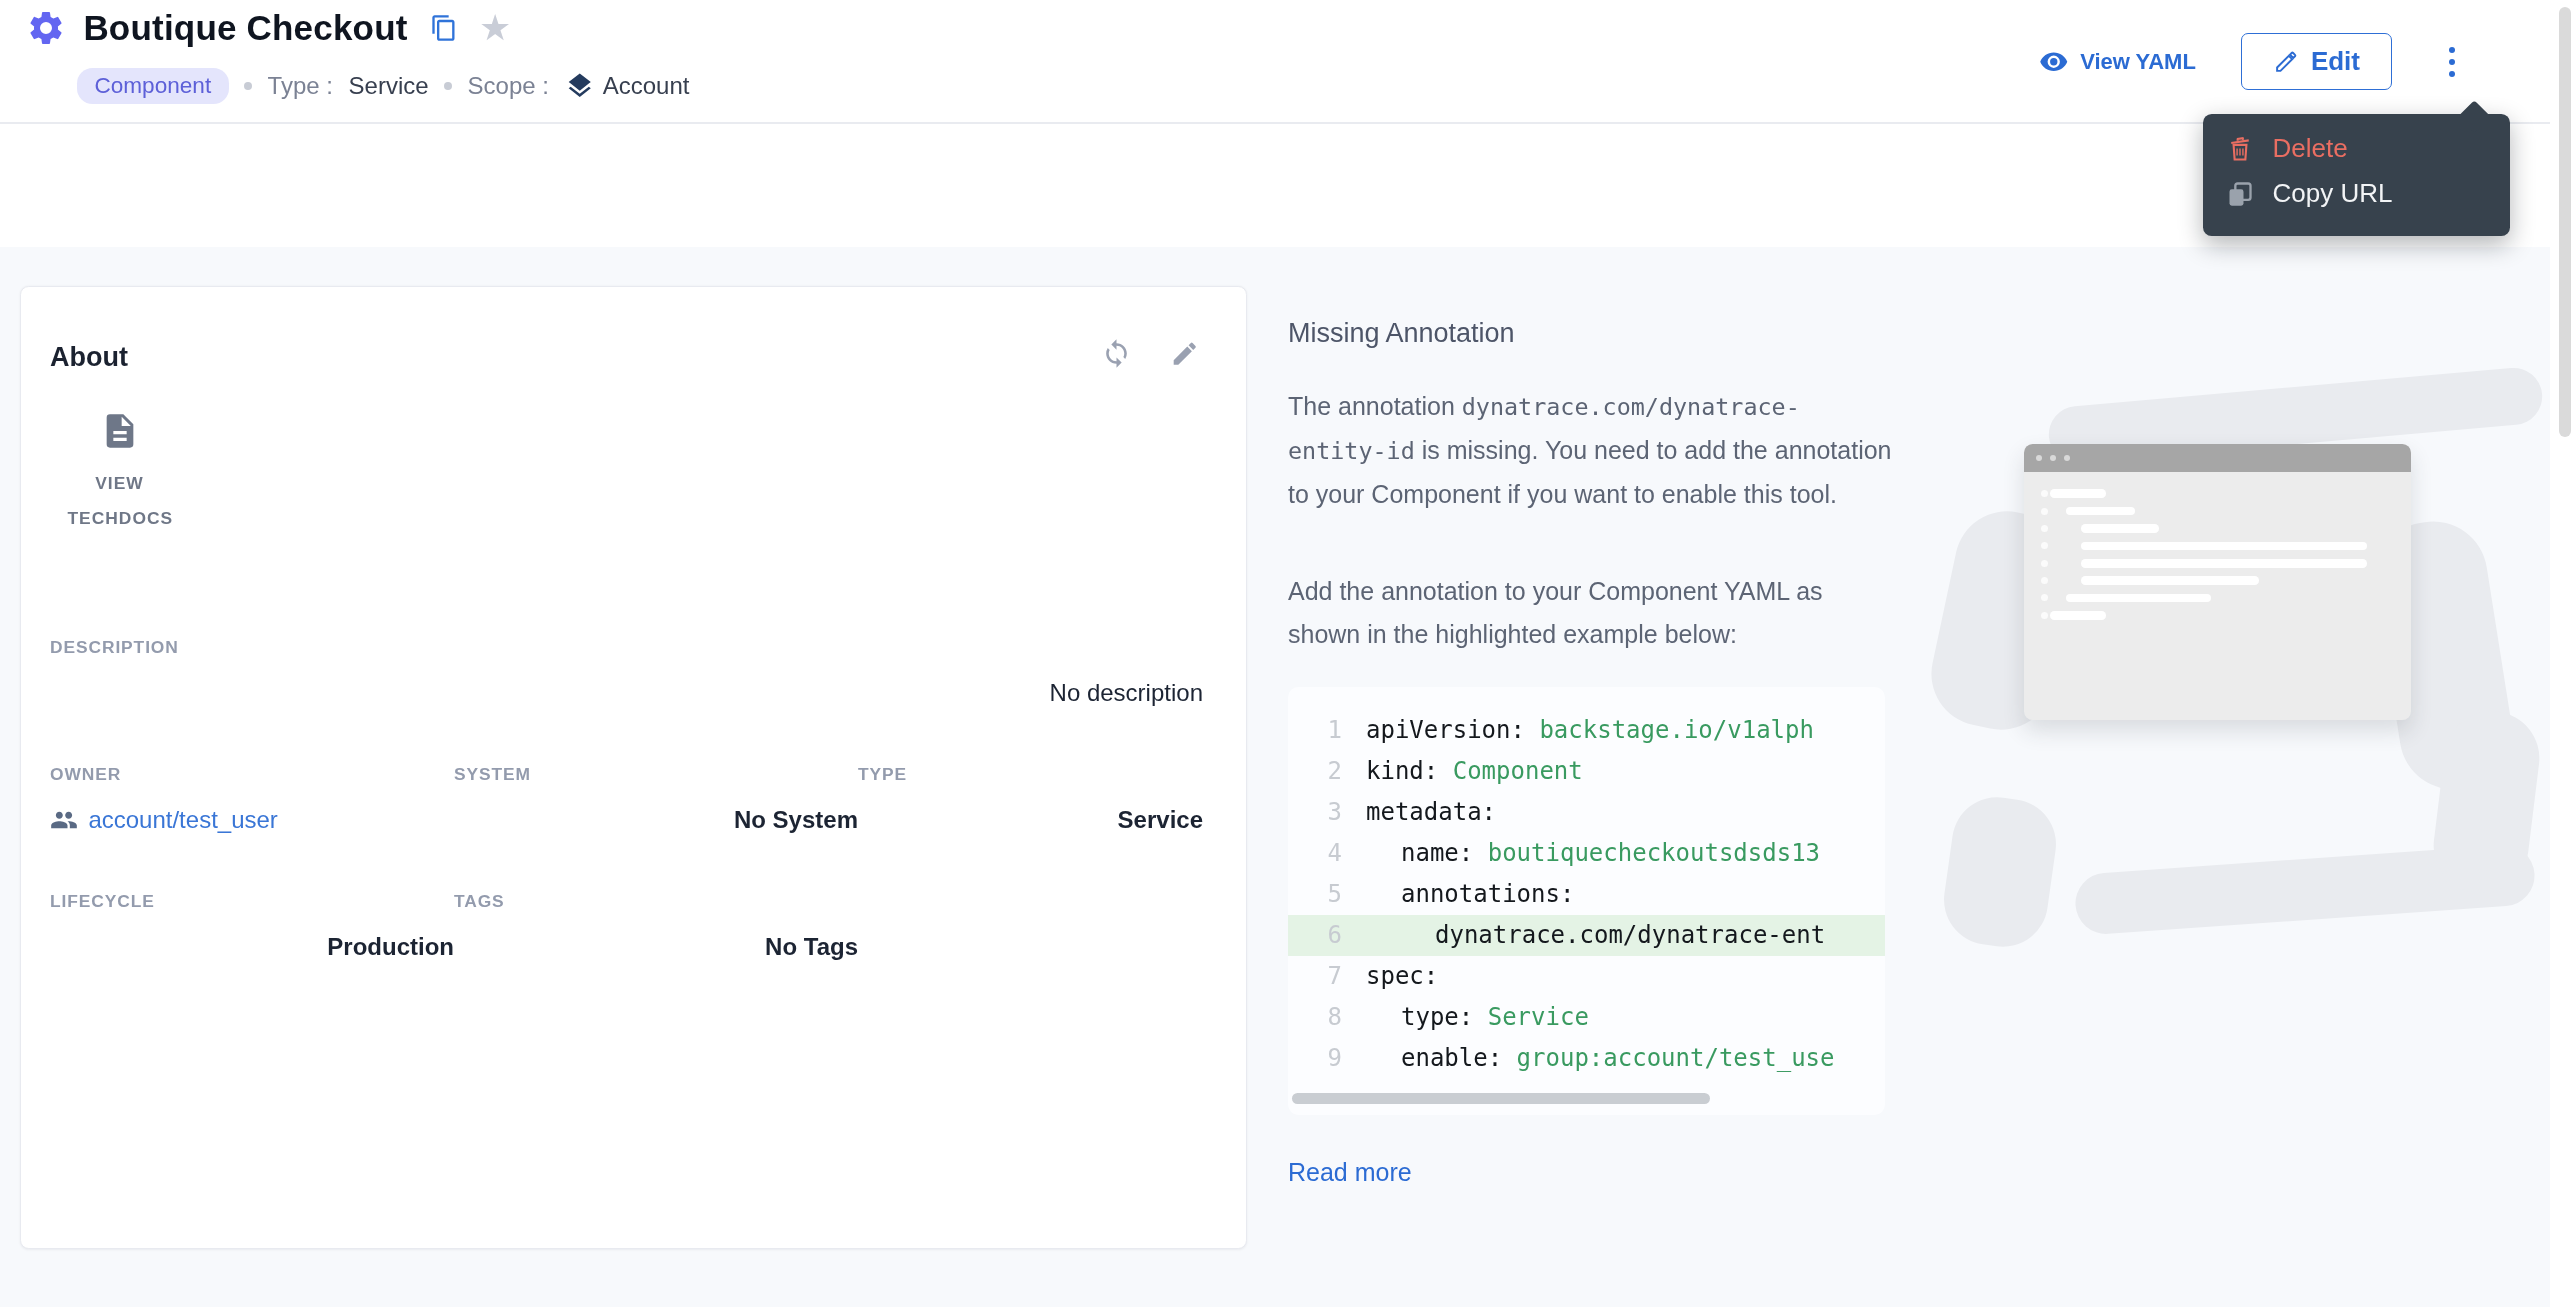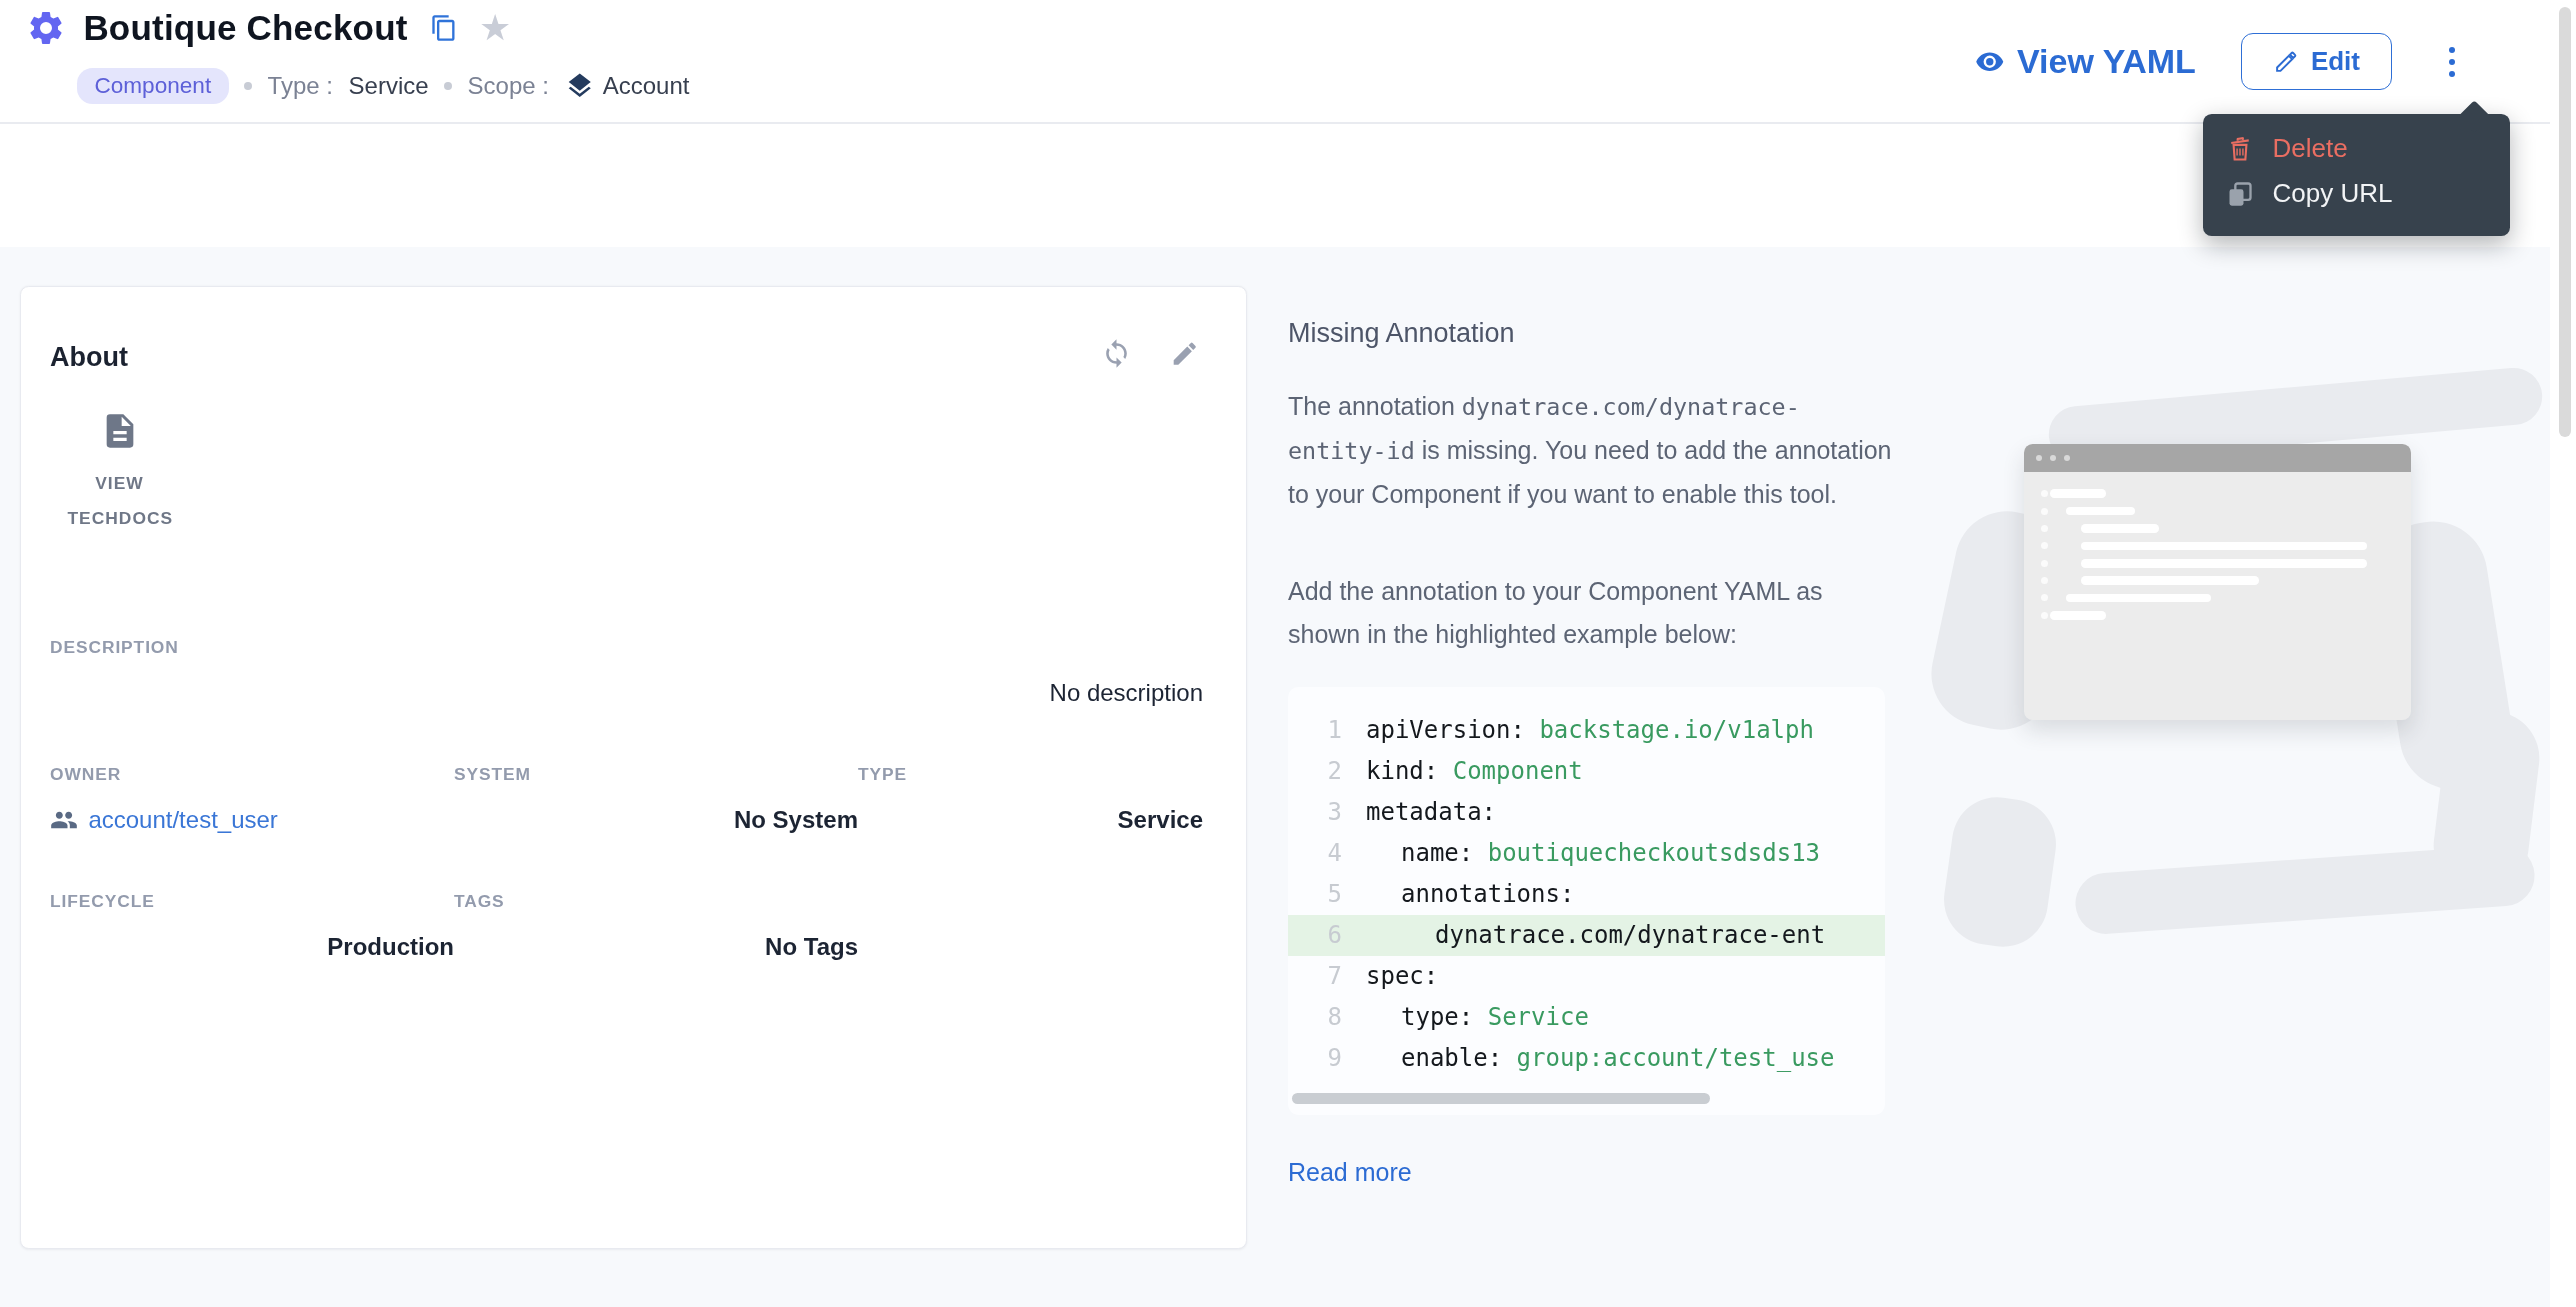--- a/index.html
+++ b/index.html
@@ -20,23 +20,23 @@
   .title-copy { margin-left: 5.2px; }
   .star-glyph { font-size: 36px; color: #c9cdd7; line-height: 1; margin-left: 3.5px; }
   .subtitle { position: absolute; top: 68px; left: 77px; display: flex; align-items: center; gap: 15.6px; font-size: 24px; color: #7b8294; }
   .kind-badge { background: #e4e5fc; color: #5d60d8; border-radius: 15.6px; padding: 5.2px 17.4px; font-size: 22.6px; font-weight: 500; }
   .dot-sep { width: 7.8px; height: 7.8px; border-radius: 50%; background: #c8ccd5; }
   .meta-label { color: #7b8294; }
   .meta-value { color: #373f4f; font-weight: 500; }
   .scope-group { display: flex; align-items: center; gap: 8.7px; }
 
   .header-actions { position: absolute; top: 0; right: 83px; height: 123px; display: flex; align-items: center; gap: 45px; }
-  .view-yaml { display: flex; align-items: center; gap: 12px; color: #2b6bd3; font-size: 34px; font-weight: 600; cursor: pointer; }
+  .view-yaml { display: flex; align-items: center; gap: 12px; color: #2b6bd3; font-size: 22px; font-weight: 600; cursor: pointer; }
   .edit-btn { display: flex; align-items: center; gap: 12px; color: #2b6bd3; font-size: 26px; font-weight: 600;
-              border: 1.7px solid #2e6fd6; border-radius: 12px; padding: 12px 31px; background: #fff; cursor: pointer; }
+              border: 1.7px solid #2e6fd6; border-radius: 7px; padding: 12px 31px; background: #fff; cursor: pointer; }
   .kebab { display: flex; flex-direction: column; align-items: center; gap: 6px; padding: 8.7px 12px; cursor: pointer; }
   .kebab i { width: 6px; height: 6px; border-radius: 50%; background: #2b6bd3; }
   .header-divider { position: absolute; top: 122px; left: 0; width: 2550px; height: 1.7px; background: #e9ebf0; }
 
   
   .tabs { position: absolute; top: 123px; left: 0; width: 2550px; height: 124px; background: #fff; }
   .tab { position: absolute; top: 0; height: 120px; display: flex; align-items: center;
          font-size: 24px; font-weight: 600; color: #8a90a3; letter-spacing: 0.3px; cursor: pointer; white-space: nowrap; }
   .tab.active { color: #15191f; }
   .tab-underline { position: absolute; bottom: 0; left: 20px; width: 210px; height: 4.3px; background: #2358d7; }

